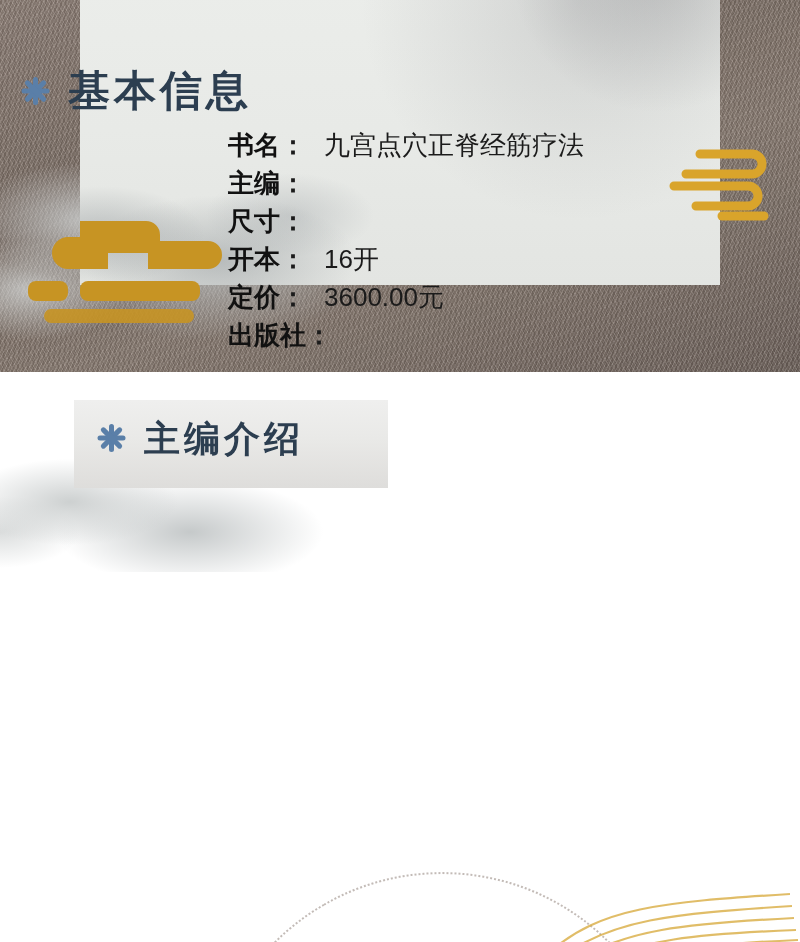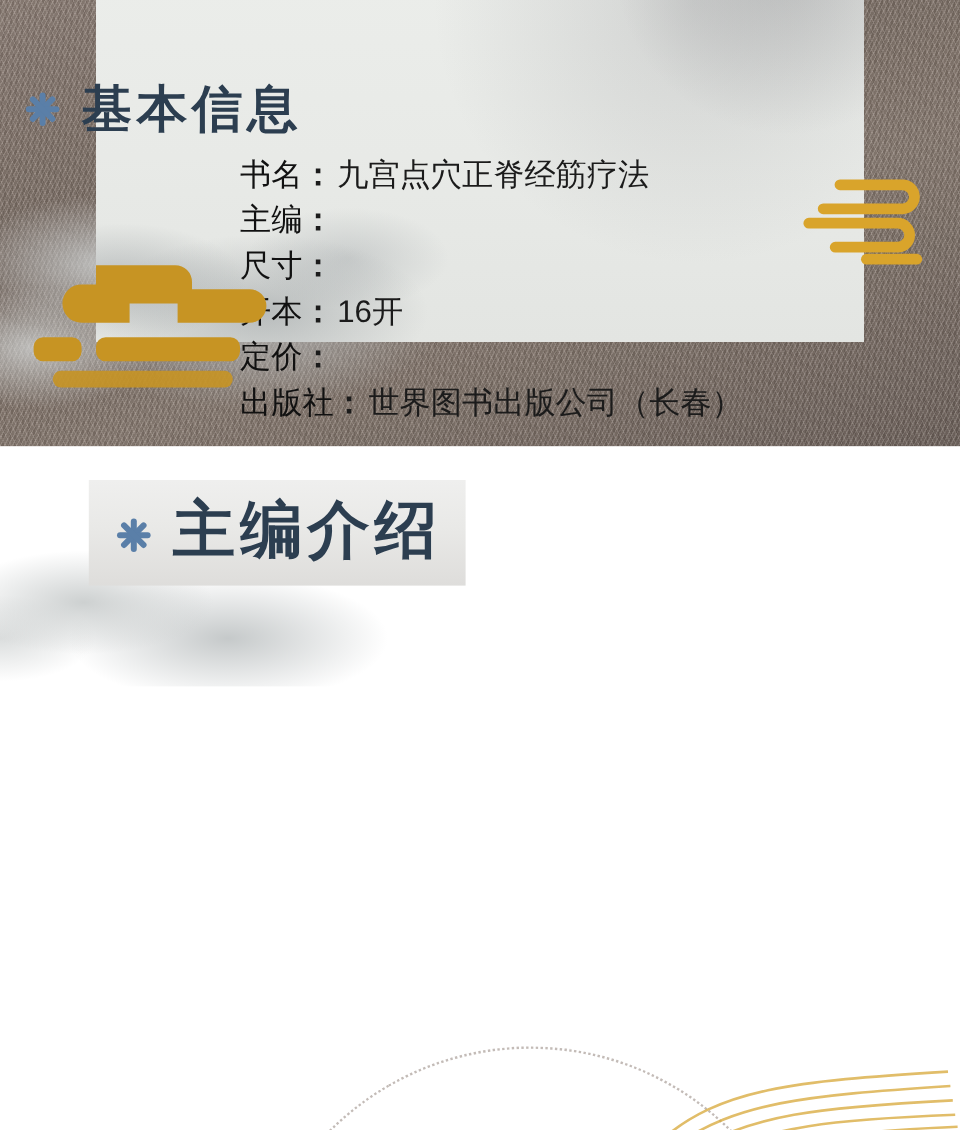--- a/index.html
+++ b/index.html
@@ -126,27 +126,28 @@
   }
   .info-row {
     display: flex;
     align-items: baseline;
     height: 38px;
     font-size: 26px;
     color: #1b1b1b;
     white-space: nowrap;
   }
   .info-label {
-    font-weight: normal;
+    font-weight: bold;
     letter-spacing: 0px;
     color: #111;
+    margin-left: 28px;
   }
   .info-colon { font-weight: bold; }
   .info-value {
-    margin-left: 3px;
+    margin-left: 18px;
     color: #1b1b1b;
   }
 
   
   .cloud-right {
     position: absolute;
     right: 30px; top: 140px;
     z-index: 3;
   }
   .cloud-left {
@@ -180,21 +181,21 @@
     background: linear-gradient(180deg, #efefee 0%, #e9e9e7 45%, #dedddb 100%);
   }
   .head2 {
     position: absolute;
     left: 96px; top: 48px;
     display: flex;
     align-items: center;
     gap: 18px;
     z-index: 3;
   }
-  .head2 .section-title { font-size: 52px; font-family: Liberation Mono, monospace; }
+  .head2 .section-title { font-size: 36px; }
 
   
   .dot-arc {
     position: absolute;
     left: 205px; top: 500px;
     width: 470px; height: 470px;
     border-radius: 50%;
     border: 2px dotted #b9b0ab;
     border-left-color: transparent;
     transform: rotate(-30deg);
@@ -255,25 +256,25 @@
       <span class="info-colon">：</span>
     </div>
     <div class="info-row">
       <span class="info-label">开本</span>
       <span class="info-colon">：</span>
       <span class="info-value">16开</span>
     </div>
     <div class="info-row">
       <span class="info-label">定价</span>
       <span class="info-colon">：</span>
+      <span class="info-value">3600.00元</span>
     </div>
     <div class="info-row">
       <span class="info-label">出版社</span>
       <span class="info-colon">：</span>
-      <span class="info-value">世界图书出版公司（长春）</span>
     </div>
   </div>
 
   <div class="cloud-left">
     <svg width="220" height="110" viewBox="0 0 220 110">
       <g fill="#c79423">
         <path d="M70 6 h66 a14 14 0 0 1 14 14 v6 h48 a14 14 0 0 1 0 28 h-60 v-16 h-40 v16 H58 a16 16 0 0 1 0-32 h12 z"></path>
         <rect x="18" y="66" width="40" height="20" rx="8"></rect>
         <rect x="70" y="66" width="120" height="20" rx="8"></rect>
         <rect x="34" y="94" width="150" height="14" rx="7" opacity=".9"></rect>

